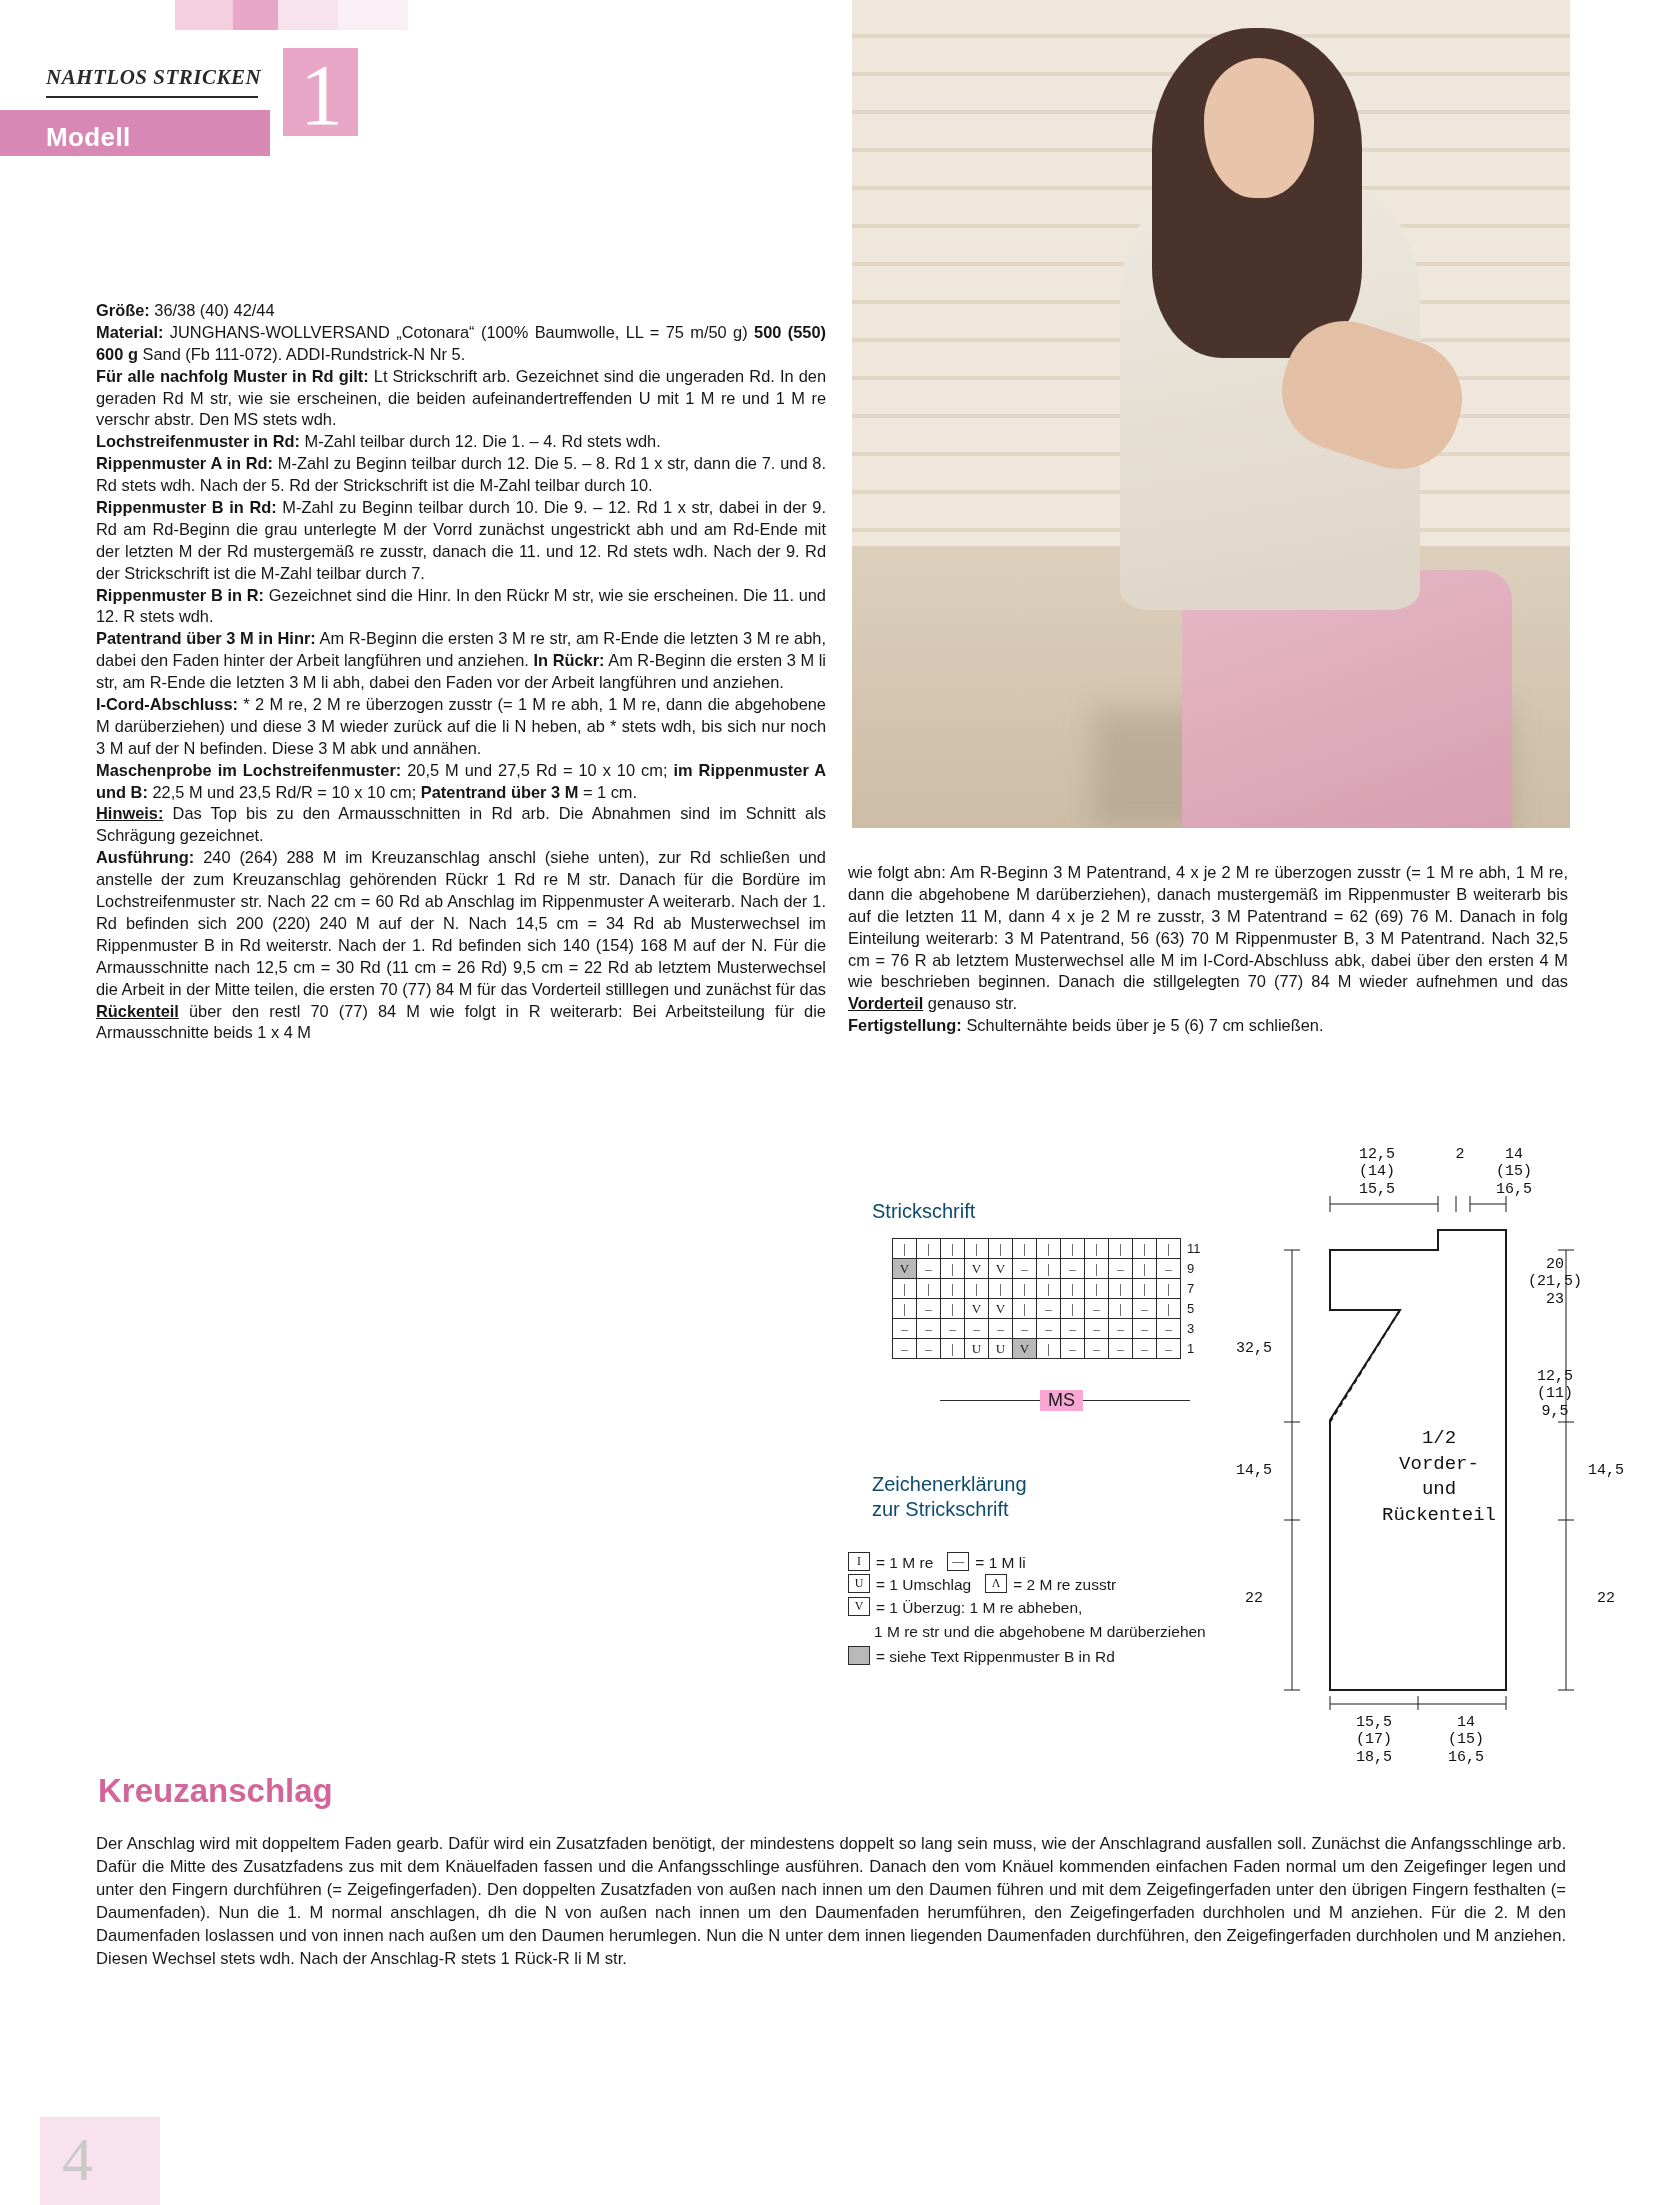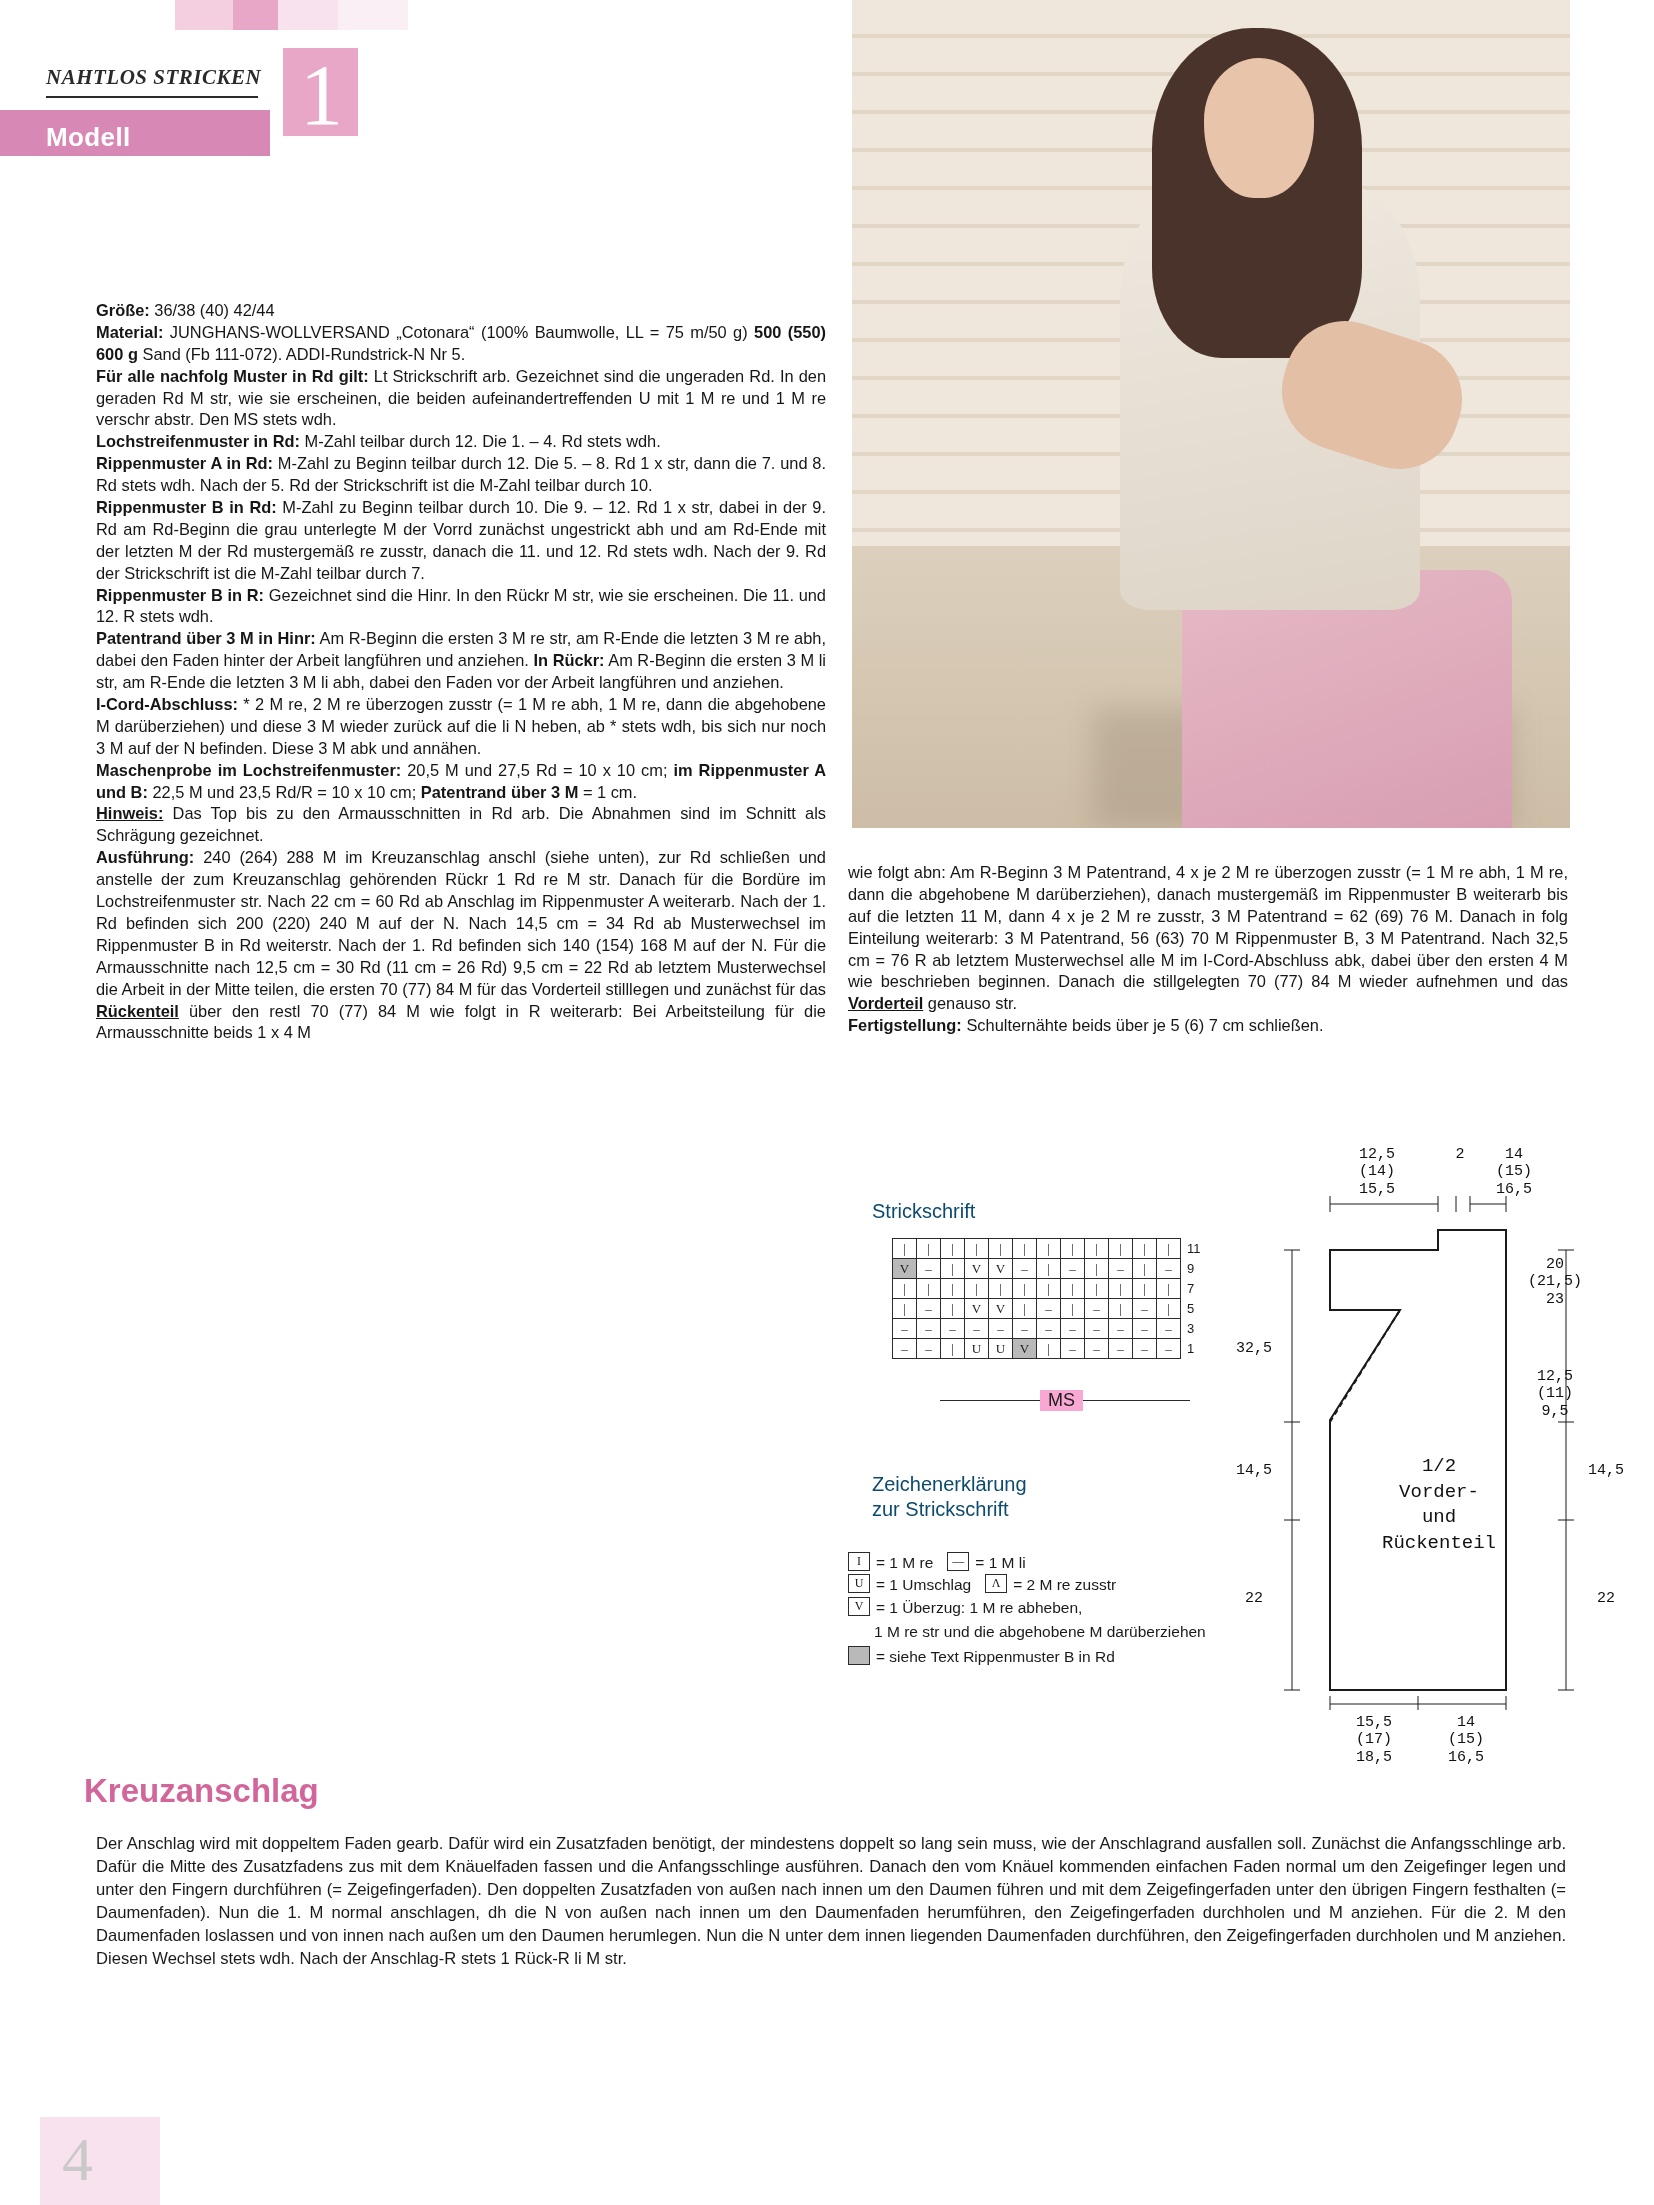--- a/index.html
+++ b/index.html
@@ -298,21 +298,21 @@
     width: 320px;
     height: 520px;
     font-size: 15px;
   }
   .schem svg { position: absolute; left: 0; top: 0; }
   .schem .lbl { position: absolute; font-size: 15px; color: #111; text-align: center; line-height: 1.15; font-family: Liberation Mono, monospace; }
   .schem .big { font-size: 19px; }
   
   .kreuz-head {
     position: absolute;
-    left: 84px;
+    left: 98px;
     top: 1772px;
     font-size: 33px;
     font-weight: bold;
     color: #d2669b;
   }
   .kreuz-body {
     position: absolute;
     left: 96px;
     top: 1832px;
     width: 1470px;
@@ -571,21 +571,21 @@
       <span>9,5</span>
     </div>
 
     <div class="lbl" style="left:-46px; top:122px; width:60px;margin-top:28px;">32,5</div>
     <div class="lbl" style="left:-46px; top:272px; width:60px;">14,5</div>
     <div class="lbl" style="left:-46px; top:400px; width:60px;">22</div>
 
     <div class="lbl" style="left:306px; top:272px; width:60px;">14,5</div>
     <div class="lbl" style="left:306px; top:400px; width:60px;">22</div>
 
-    <div class="lbl big" style="left:96px; top:264px; width:146px; line-height:1.35;">
+    <div class="lbl big" style="left:96px; top:236px; width:146px; line-height:1.35;">
       <span>1/2</span><br>
       <span>Vorder-</span><br>
       <span>und</span><br>
       <span>Rückenteil</span>
     </div>
 
     <div class="lbl" style="left:64px; top:524px; width:80px;">
       <span>15,5</span><br>
       <span>(17)</span><br>
       <span>18,5</span>

